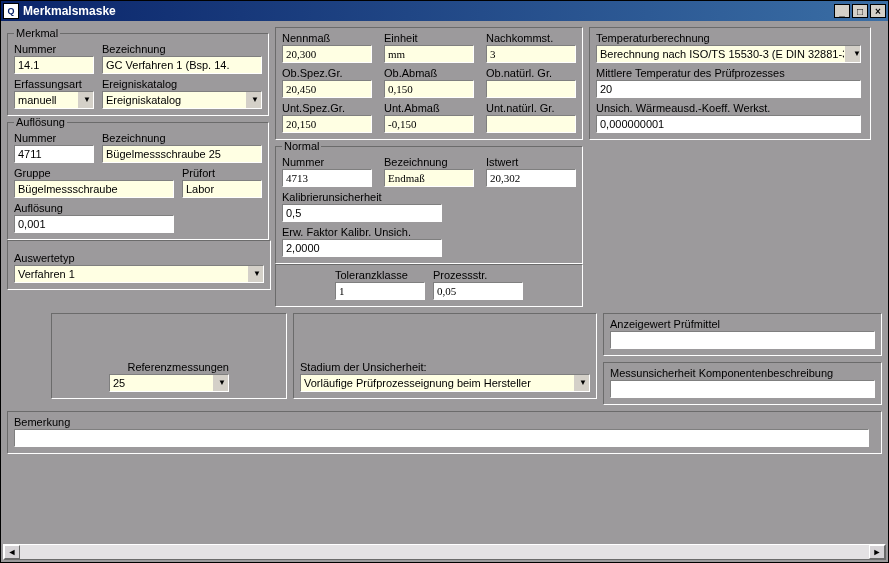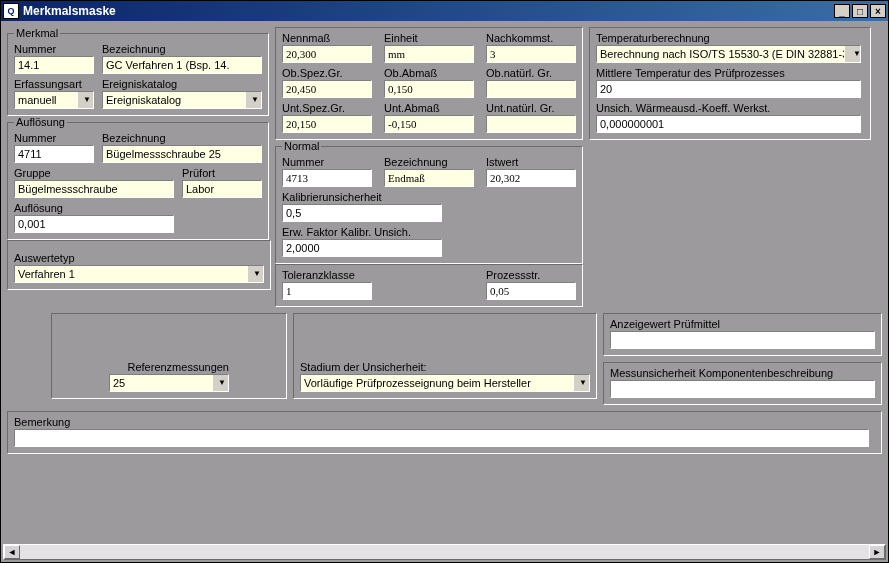--- a/index.html
+++ b/index.html
@@ -272,21 +272,21 @@
               </div>
             <div class="field">
                 <span class="lbl">Erw. Faktor Kalibr. Unsich.</span>
                 <input class="txt white w-138" value="2,0000" style="">
               </div>
           </div>
         </fieldset>
 
         <fieldset>
 
-          <div class="fields" style="">
+          <div class="fields" style="justify-content:center;">
             <div class="field">
                 <span class="lbl">Toleranzklasse</span>
                 <input class="txt white w-90" value="1" style="">
               </div>
             <div class="field">
                 <span class="lbl">Prozessstr.</span>
                 <input class="txt white w-90" value="0,05" style="">
               </div>
           </div>
         </fieldset>

